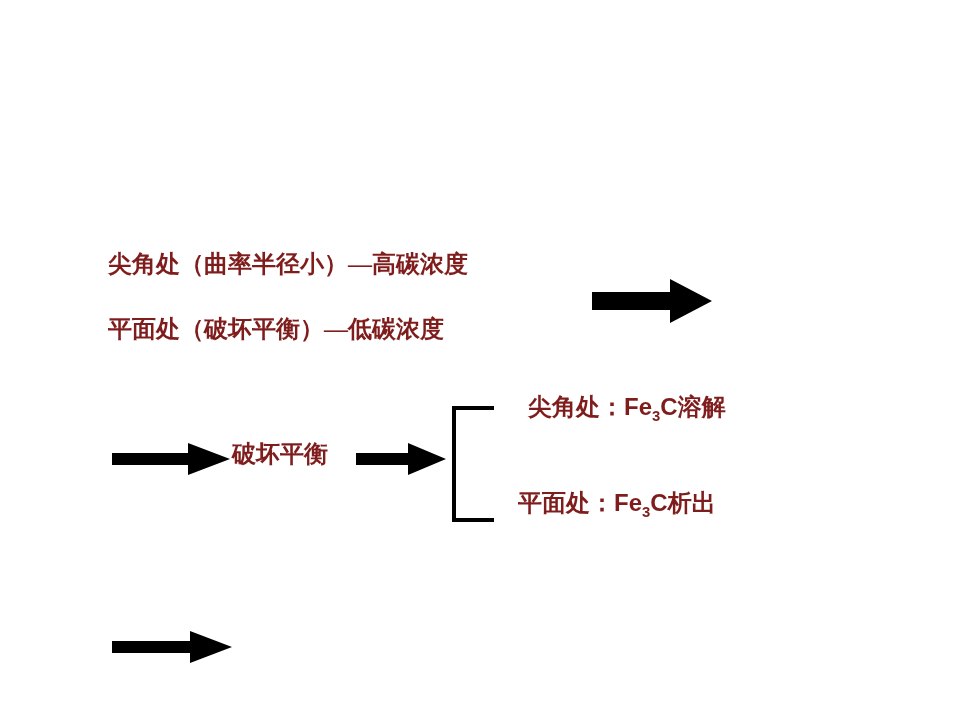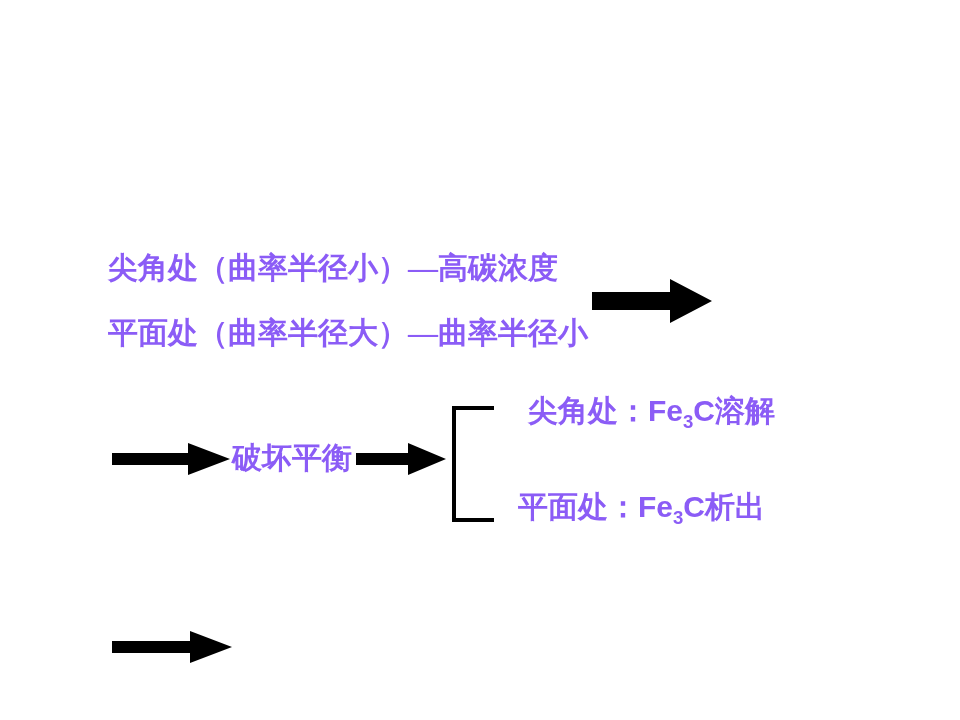--- a/index.html
+++ b/index.html
@@ -11,22 +11,22 @@
     position: relative;
     width: 960px;
     height: 720px;
     background: #ffffff;
     overflow: hidden;
     font-family: "Liberation Serif", "DejaVu Serif", serif;
   }
   .txt {
     position: absolute;
     font-weight: bold;
-    color: #8b5cf6;
-    font-size: 30px;
+    color: #7f1d1d;
+    font-size: 24px;
     line-height: 1.1;
     white-space: nowrap;
   }
   .fe {
     font-family: "Liberation Sans", "DejaVu Sans", sans-serif;
     font-weight: bold;
   }
   .fe sub {
     font-size: 0.62em;
     line-height: 0;
@@ -59,21 +59,21 @@
     white-space: nowrap;
   }
 </style>
 </head>
 <body>
 
 <div class="canvas">
 
   <div class="txt" style="left:108px; top:251px;">尖角处（曲率半径小）—高碳浓度</div>
 
-  <div class="txt" style="left:108px; top:316px;">平面处（曲率半径大）—曲率半径小</div>
+  <div class="txt" style="left:108px; top:316px;">平面处（破坏平衡）—低碳浓度</div>
 
   <svg class="arrow" style="left:592px; top:279px;" width="120" height="44" viewBox="0 0 120 44">
     <polygon points="0,13 78,13 78,0 120,22 78,44 78,31 0,31" fill="#000000"></polygon>
   </svg>
 
 
   <svg class="arrow" style="left:112px; top:443px;" width="118" height="32" viewBox="0 0 118 32">
     <polygon points="0,10 76,10 76,0 118,16 76,32 76,22 0,22" fill="#000000"></polygon>
   </svg>
 

